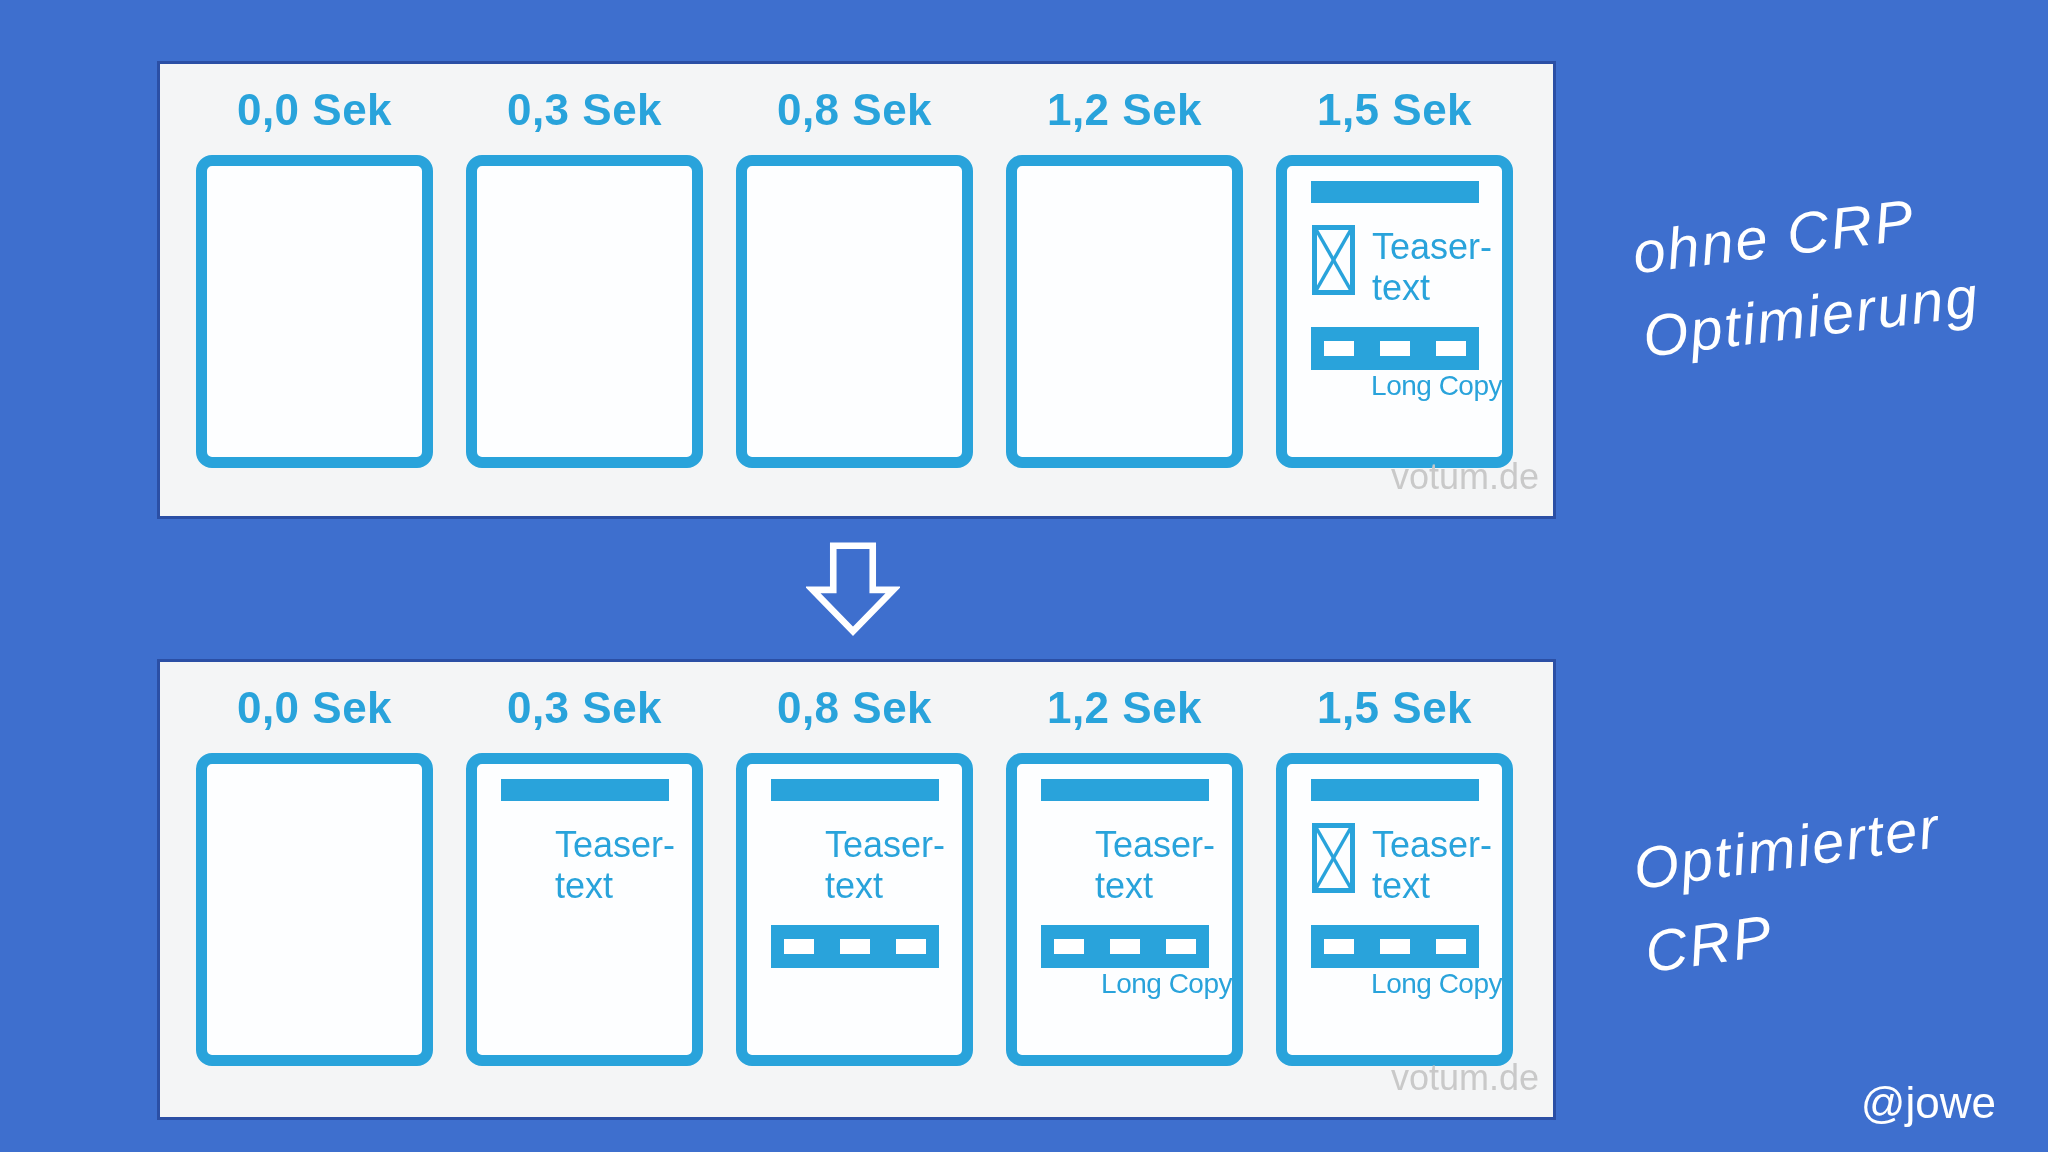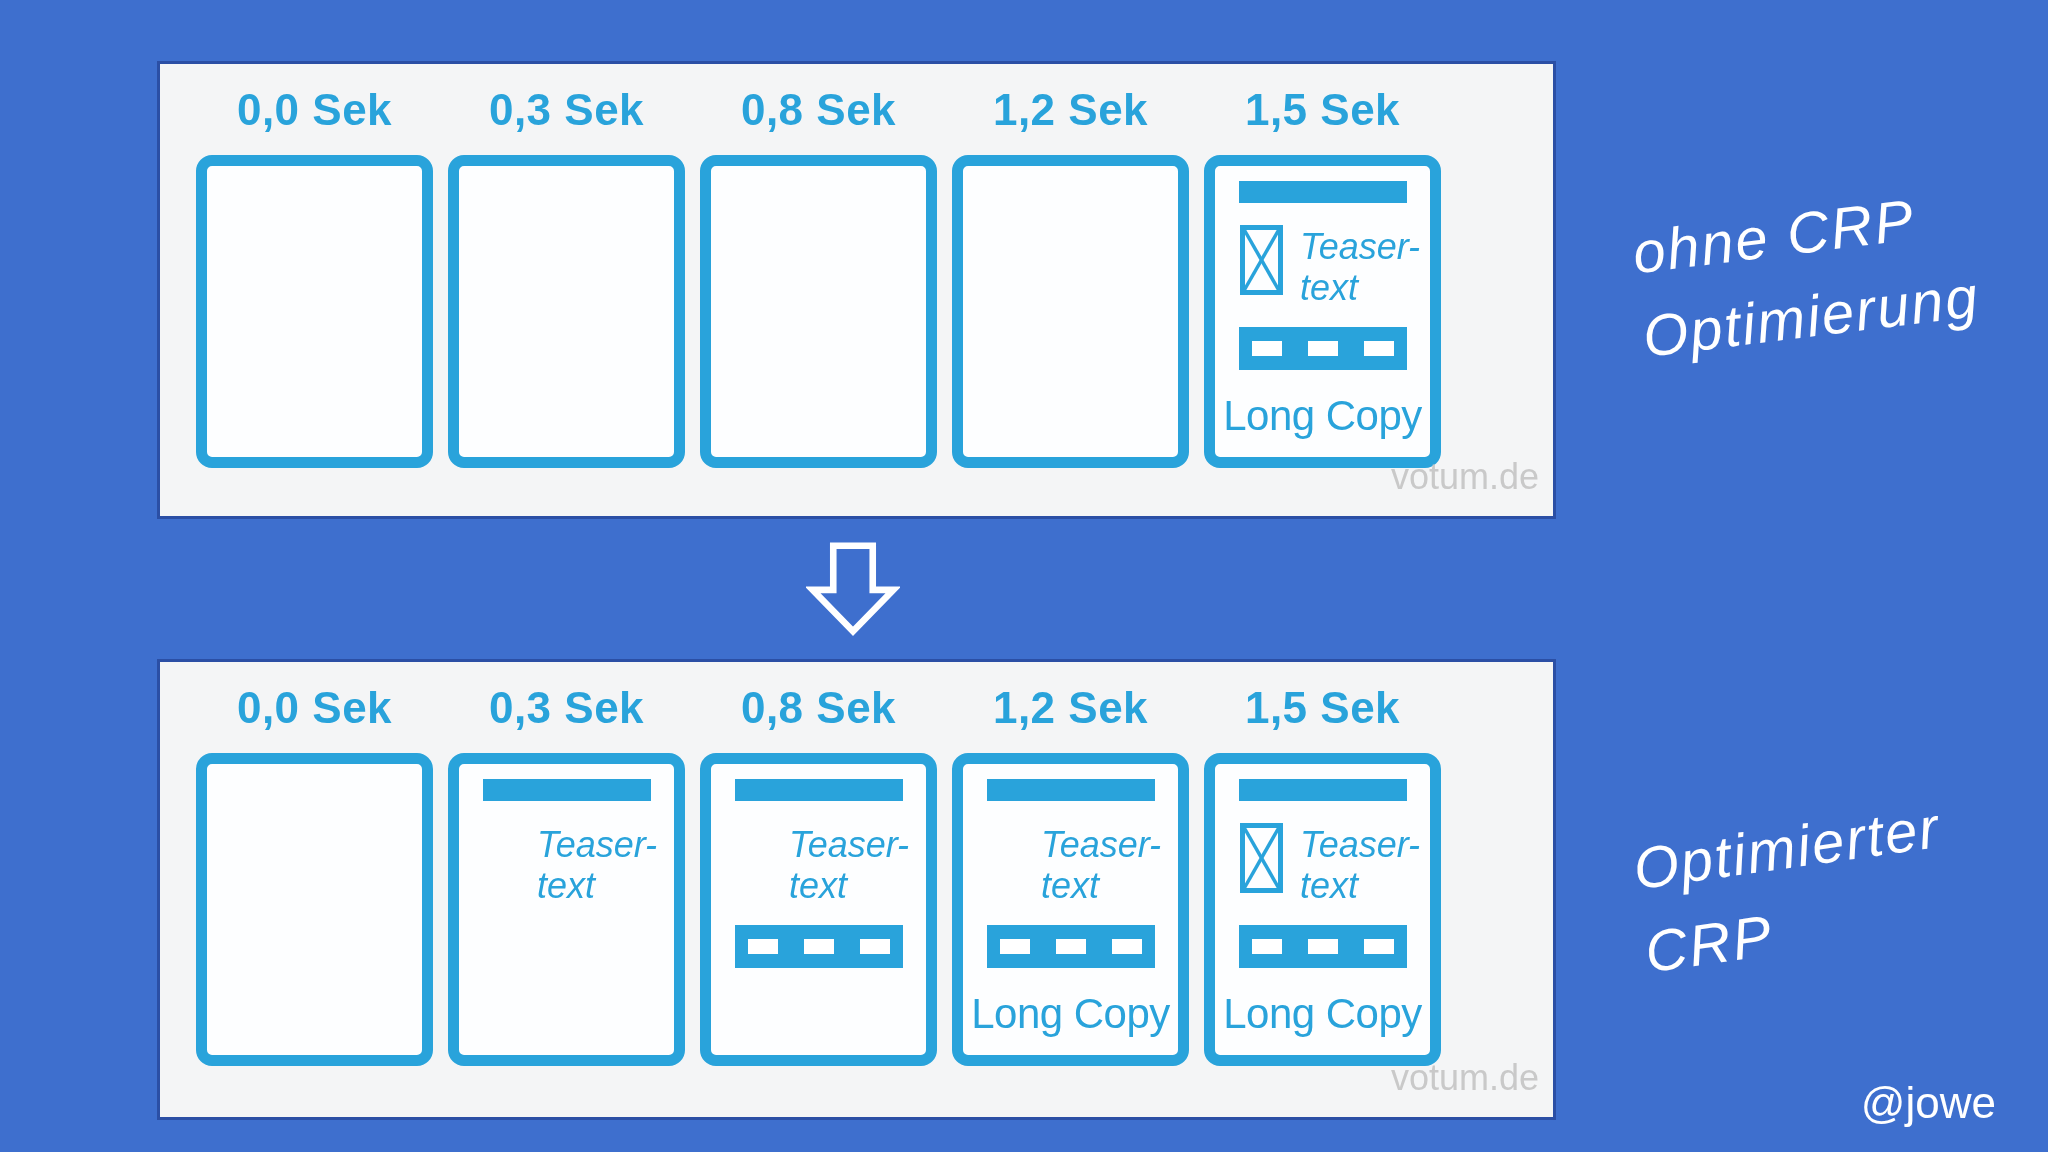--- a/index.html
+++ b/index.html
@@ -26,21 +26,21 @@
     left:160px;
     width:1393px;
     background:var(--panel);
     box-shadow:0 0 0 3px var(--panel-edge);
   }
   .panel-top{top:64px;height:452px;}
   .panel-bottom{top:662px;height:455px;}
 
   .columns{
     display:flex;
-    gap:15px;
+    gap:33px;
     padding-left:36px;
   }
   .col{width:237px;flex:0 0 237px;}
 
   .time-label{
     height:91px;
     display:flex;
     align-items:center;
     justify-content:center;
     font-size:44px;
@@ -81,36 +81,35 @@
   .wf-img rect{fill:none;stroke:currentColor;stroke-width:5;}
   .wf-img line{stroke:currentColor;stroke-width:3.5;}
   .wf-row.has-img .wf-teaser{margin-left:17px;}
   .wf-row.no-img  .wf-teaser{margin-left:78px;}
   .wf-teaser{
     font-size:36px;
     line-height:41px;
     color:var(--accent);
     margin-top:1px;
   }
-  .wf-teaser span{display:block;font-style:italic;}
+  .wf-teaser span{display:block;}
   .wf-nav{
     margin:30px auto 0;
     width:168px;
     height:43px;
     background:var(--accent);
     display:flex;
     align-items:center;
     justify-content:space-between;
     padding:0 13px;
   }
   .nav-box{width:30px;height:15px;background:var(--white);display:block;}
   .wf-longcopy{
-    margin-top:22px;
-    text-align:center;
-    font-size:42px;
+    text-align:right;
+    font-size:28px;
     color:var(--accent);
     letter-spacing:-0.5px;
   }
 
   .watermark{
     position:absolute;
     right:14px;
     bottom:18px;
     font-size:36px;
     color:var(--watermark);

